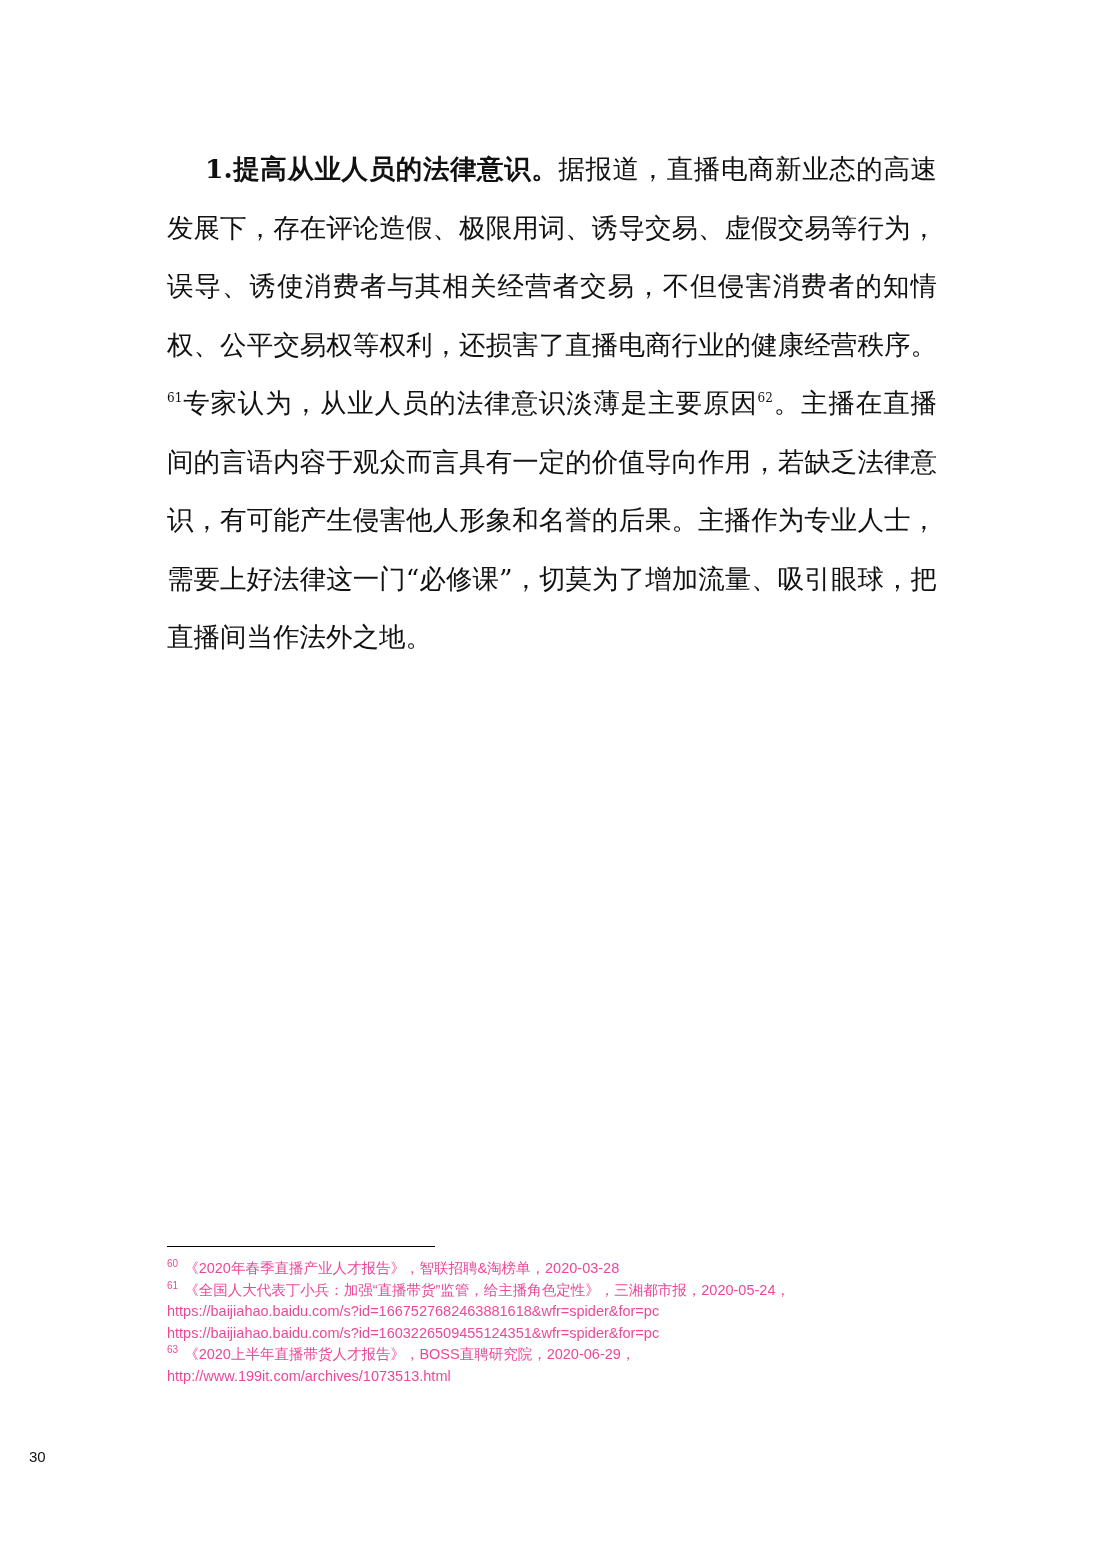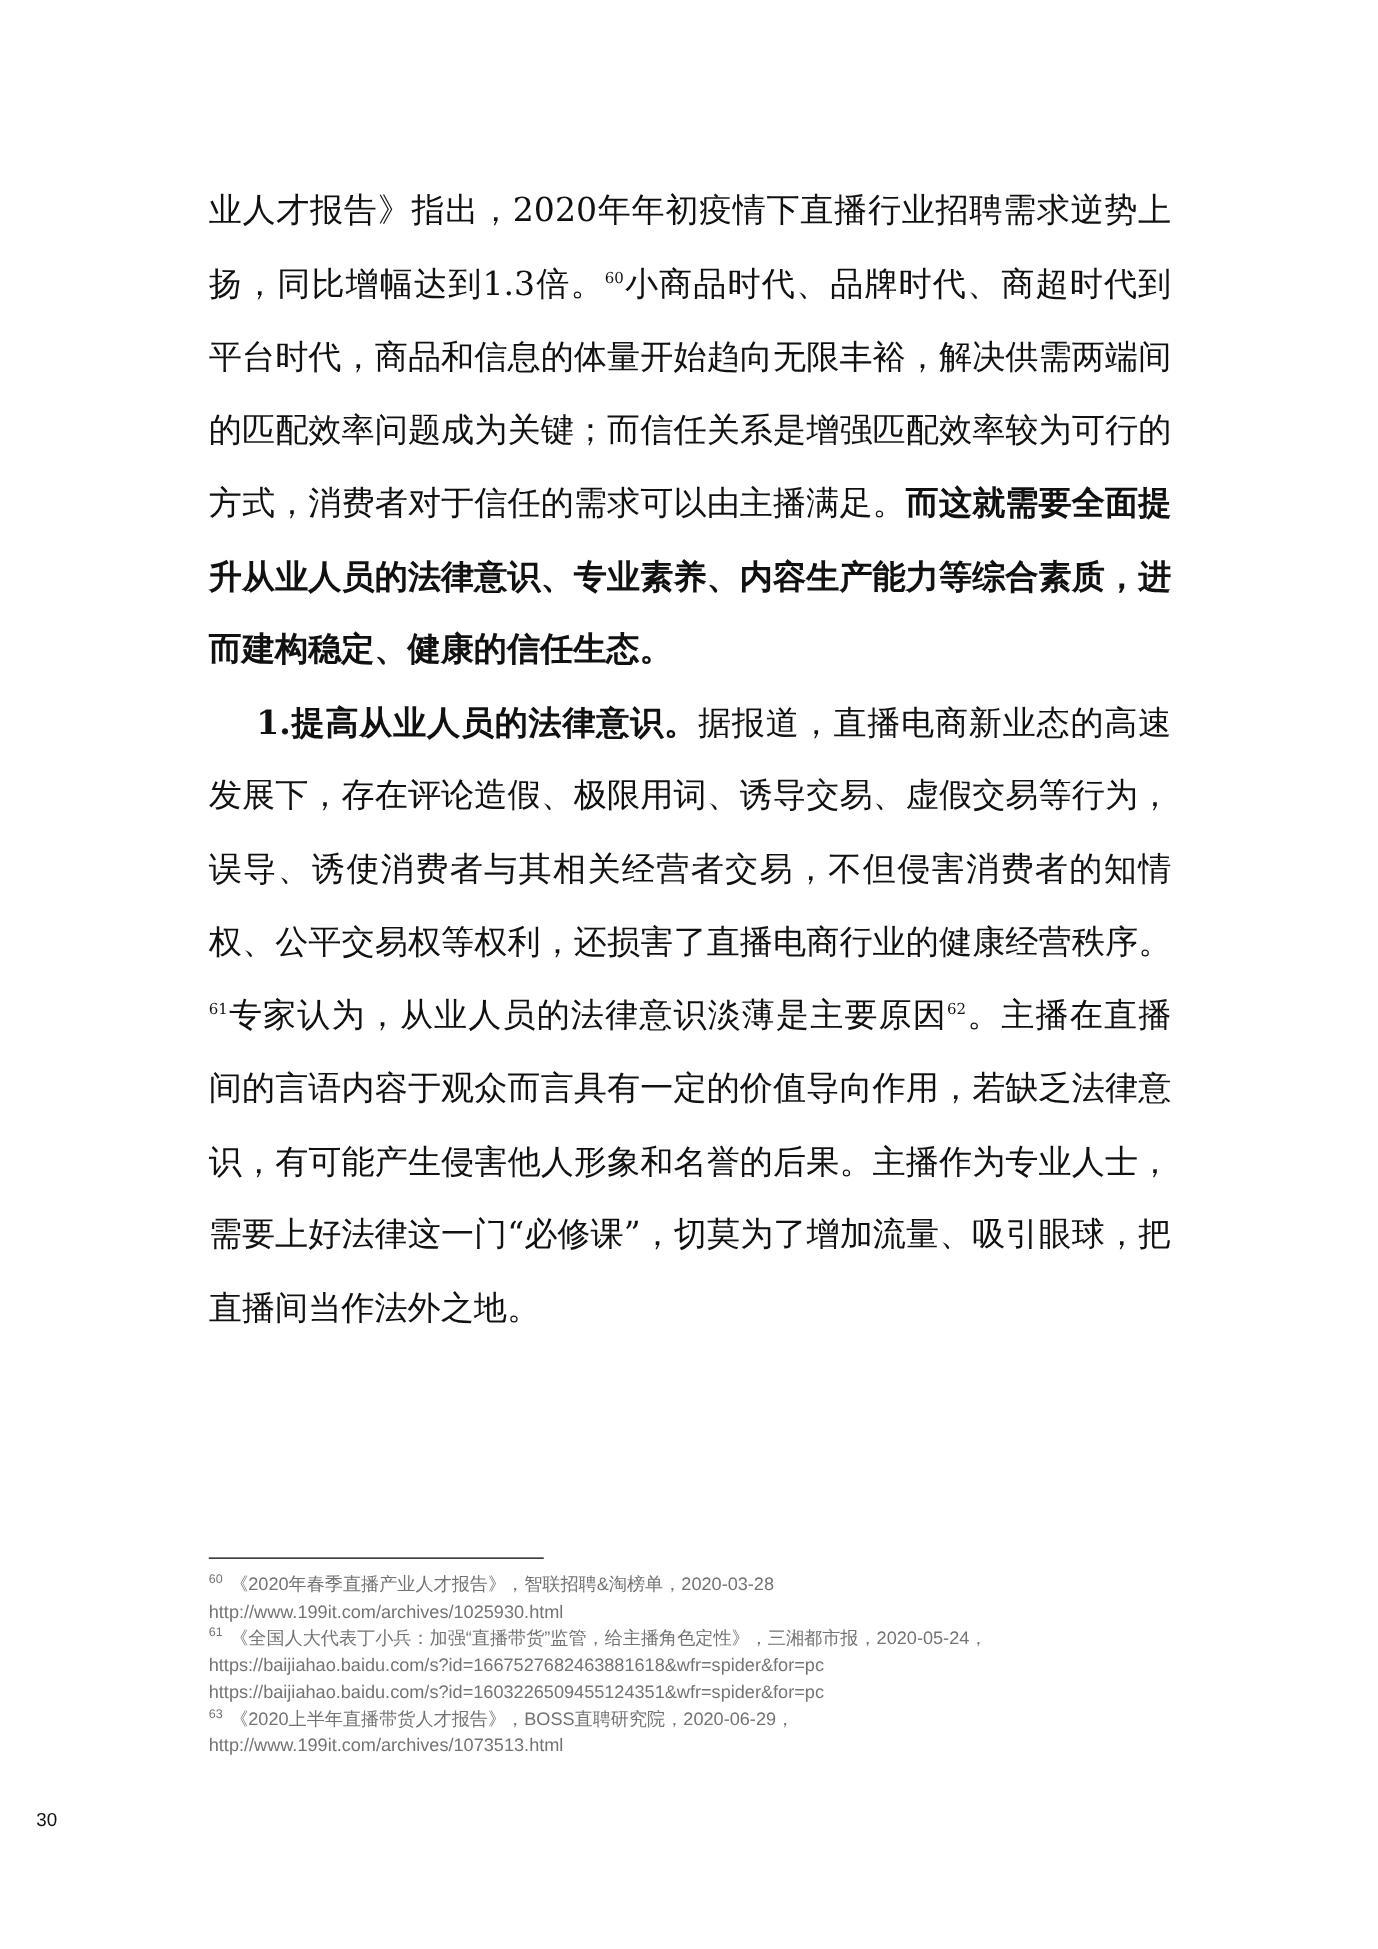--- a/index.html
+++ b/index.html
@@ -3,42 +3,38 @@
 <meta charset="utf-8">
 <style>
   html, body { margin: 0; padding: 0; background: #ffffff; }
   body { width: 1102px; height: 1559px; position: relative; overflow: hidden; font-family: "DejaVu Serif", "Liberation Serif", serif; color: #111; }
   .body-text { position: absolute; left: 167px; width: 770px; top: 140px; font-size: 26.5px; line-height: 58.5px; text-align: justify; }
   .body-text p { margin: 0; }
   .indent { text-indent: 38px; }
   .bold { font-weight: bold; }
   sup { font-size: 12px; vertical-align: super; line-height: 0; }
   .fn-rule { position: absolute; left: 167px; top: 1246px; width: 268px; border-top: 1px solid #000; }
-  .footnotes { position: absolute; left: 167px; top: 1258px; width: 780px; font-family: "Liberation Sans", "DejaVu Sans", sans-serif; font-size: 14.5px; line-height: 21.5px; color: #737373; }
+  .footnotes { position: absolute; left: 167px; top: 1258px; width: 780px; font-family: "Liberation Sans", "DejaVu Sans", sans-serif; font-size: 14.5px; line-height: 21.5px; color: #ec4899; }
   .footnotes .fn { margin: 0; }
   .footnotes sup { font-size: 10px; margin-right: 6px; }
   .page-num { position: absolute; left: 0; width: 1078px; top: 1448px; text-align: left; font-family: "Liberation Sans", sans-serif; font-size: 15px; padding-left: 29px; }
 </style>
 </head>
 <body>
 
 <div class="body-text">
-  <p>
-    <span>业人才报告》指出，2020年年初疫情下直播行业招聘需求逆势上扬，同比增幅达到1.3倍。</span><sup>60</sup><span>小商品时代、品牌时代、商超时代到平台时代，商品和信息的体量开始趋向无限丰裕，解决供需两端间的匹配效率问题成为关键；而信任关系是增强匹配效率较为可行的方式，消费者对于信任的需求可以由主播满足。</span><span class="bold">而这就需要全面提升从业人员的法律意识、专业素养、内容生产能力等综合素质，进而建构稳定、健康的信任生态。</span>
-  </p>
   <p class="indent">
     <span class="bold">1.提高从业人员的法律意识。</span><span>据报道，直播电商新业态的高速发展下，存在评论造假、极限用词、诱导交易、虚假交易等行为，误导、诱使消费者与其相关经营者交易，不但侵害消费者的知情权、公平交易权等权利，还损害了直播电商行业的健康经营秩序。</span><sup>61</sup><span>专家认为，从业人员的法律意识淡薄是主要原因</span><sup>62</sup><span>。主播在直播间的言语内容于观众而言具有一定的价值导向作用，若缺乏法律意识，有可能产生侵害他人形象和名誉的后果。主播作为专业人士，需要上好法律这一门“必修课”，切莫为了增加流量、吸引眼球，把直播间当作法外之地。</span>
   </p>
 </div>
 
 <div class="fn-rule"></div>
 
 <div class="footnotes">
   <div class="fn"><sup>60</sup><span>《2020年春季直播产业人才报告》，智联招聘&amp;淘榜单，2020-03-28</span></div>
-  <div class="fn">http://www.199it.com/archives/1025930.html</div>
   <div class="fn"><sup>61</sup><span>《全国人大代表丁小兵：加强“直播带货”监管，给主播角色定性》，三湘都市报，2020-05-24，</span></div>
   <div class="fn">https://baijiahao.baidu.com/s?id=1667527682463881618&amp;wfr=spider&amp;for=pc</div>
   <div class="fn">https://baijiahao.baidu.com/s?id=1603226509455124351&amp;wfr=spider&amp;for=pc</div>
   <div class="fn"><sup>63</sup><span>《2020上半年直播带货人才报告》，BOSS直聘研究院，2020-06-29，</span></div>
   <div class="fn">http://www.199it.com/archives/1073513.html</div>
 </div>
 
 <div class="page-num">30</div>
 
 </body></html>

